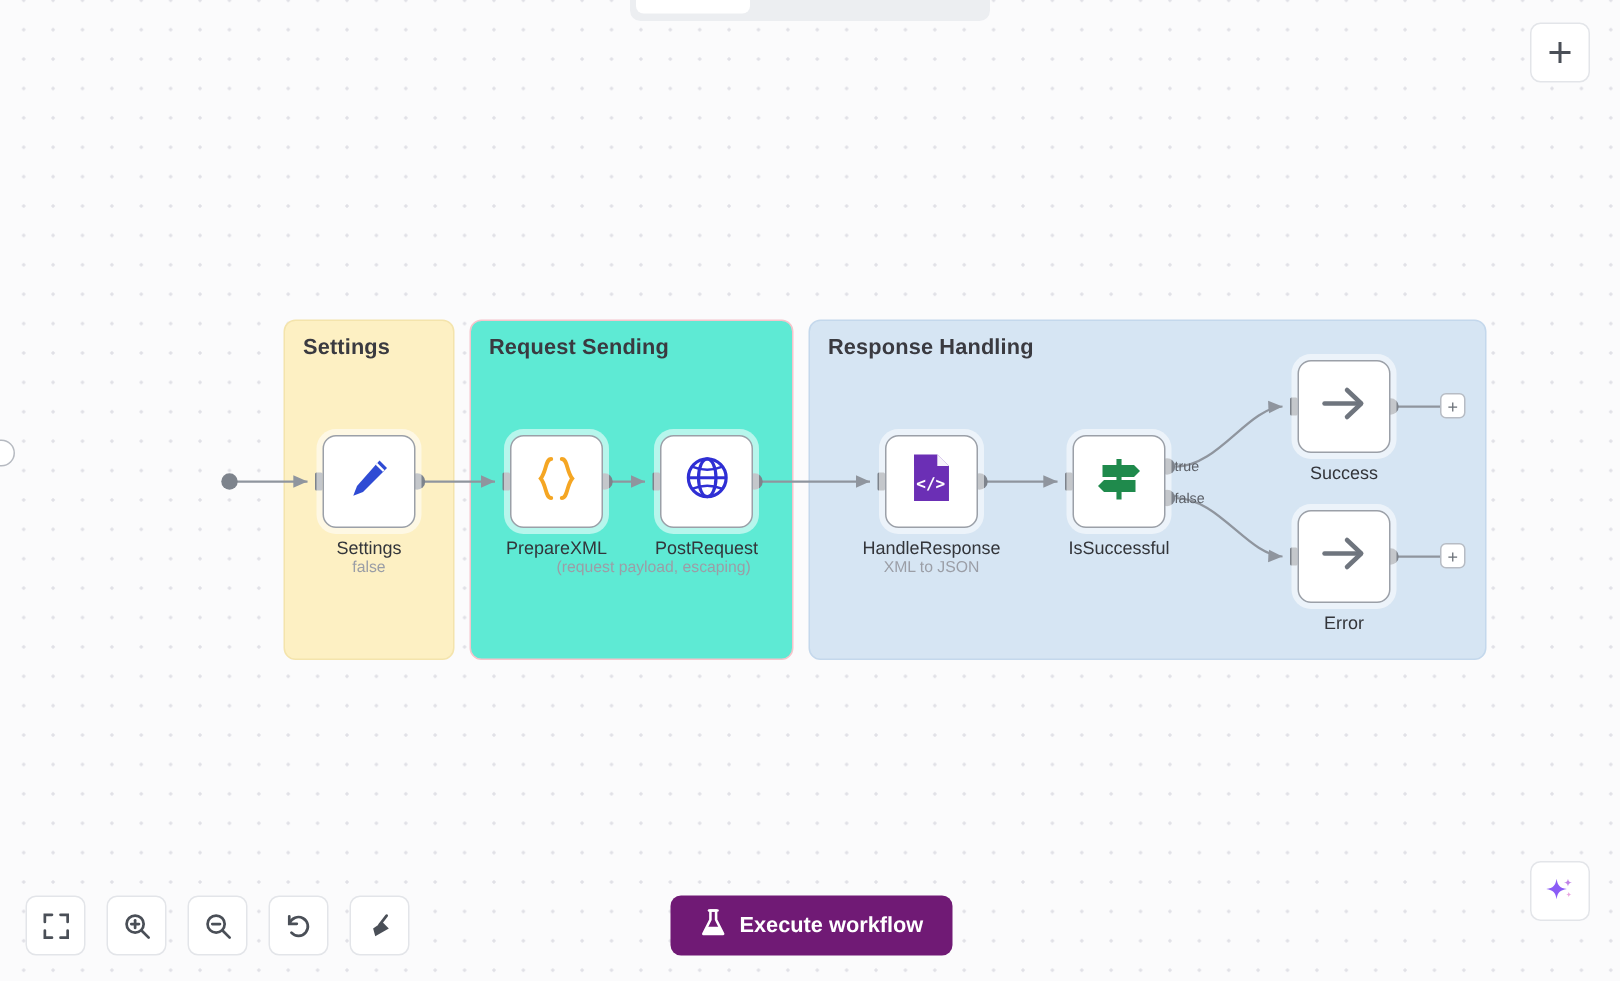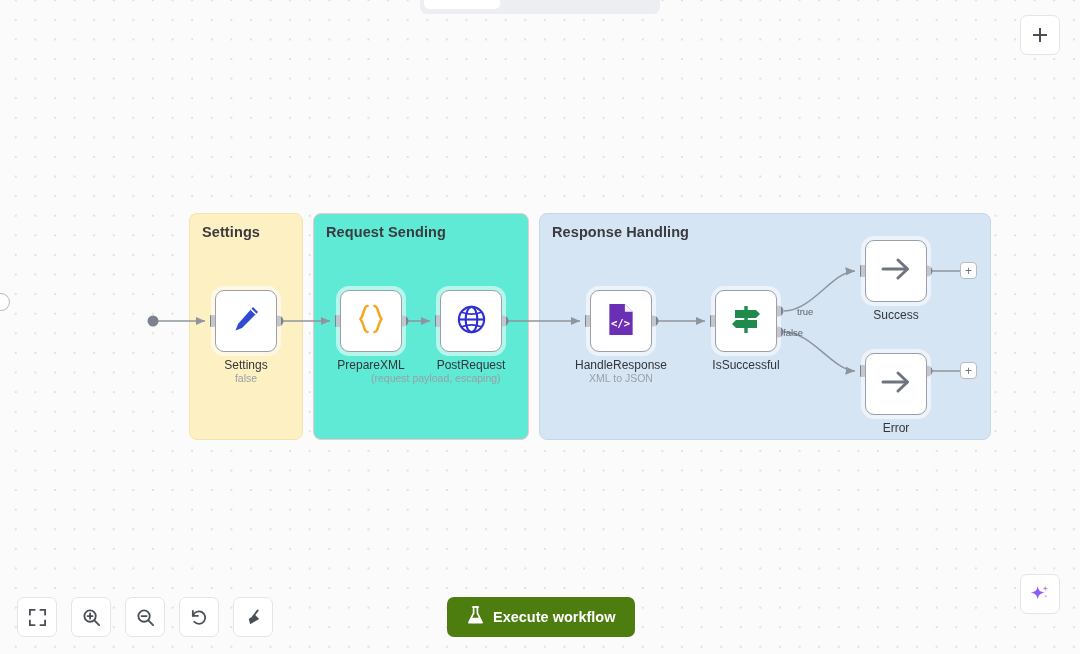--- a/index.html
+++ b/index.html
@@ -131,21 +131,21 @@
   #zoom-toolbar {
     position: absolute; left: 17px; bottom: 17px;
     display: flex; gap: 14px; z-index: 30;
   }
   #zoom-toolbar .float-btn { position: relative; width: 40px; height: 40px; }
 
   
   #execute-btn {
     position: absolute; left: 447px; bottom: 17px;
     height: 40px; padding: 0 20px;
-    background: #4d7c0f;
+    background: #701a75;
     border: none; border-radius: 7px;
     color: #ffffff; font-size: 14.5px; font-weight: 600;
     font-family: "Liberation Sans", sans-serif;
     display: flex; align-items: center; gap: 9px;
     cursor: pointer; z-index: 30;
   }
 
   
   #left-stub {
     position: absolute; left: -8px; top: 293px;
@@ -281,37 +281,37 @@
     <div class="node-box">
       <span>
         <svg width="34" height="34" viewBox="0 0 34 34">
           <rect x="15.3" y="4" width="3.4" height="27" fill="#1f8a4c"></rect>
           <path d="M6 8 H27 L31 12 L27 16 H6 Z" fill="#1f8a4c"></path>
           <path d="M28 18 H7 L3 22 L7 26 H28 Z" fill="#1f8a4c"></path>
         </svg>
       </span>
     </div>
     <div class="node-label">IsSuccessful</div>
-    <div class="port-label" style="left:68px; top:16px;padding-left:14px;">true</div>
+    <div class="port-label" style="left:68px; top:16px;">true</div>
     <div class="port-label" style="left:68px; top:37px;">false</div>
   </div>
 
   <div class="node" style="left:865px; top:240px;">
     <div class="node-box">
       <span>
         <svg width="34" height="30" viewBox="0 0 34 30">
           <line x1="4" y1="15" x2="28" y2="15" stroke="#6f757e" stroke-width="3" stroke-linecap="round"></line>
           <path d="M19 6 L28.5 15 L19 24" fill="none" stroke="#6f757e" stroke-width="3" stroke-linecap="round" stroke-linejoin="round"></path>
         </svg>
       </span>
     </div>
     <div class="node-label">Success</div>
   </div>
 
-  <div class="node" style="left:865px; top:340px;margin-top:13px;">
+  <div class="node" style="left:865px; top:340px;">
     <div class="node-box">
       <span>
         <svg width="34" height="30" viewBox="0 0 34 30">
           <line x1="4" y1="15" x2="28" y2="15" stroke="#6f757e" stroke-width="3" stroke-linecap="round"></line>
           <path d="M19 6 L28.5 15 L19 24" fill="none" stroke="#6f757e" stroke-width="3" stroke-linecap="round" stroke-linejoin="round"></path>
         </svg>
       </span>
     </div>
     <div class="node-label">Error</div>
   </div>

